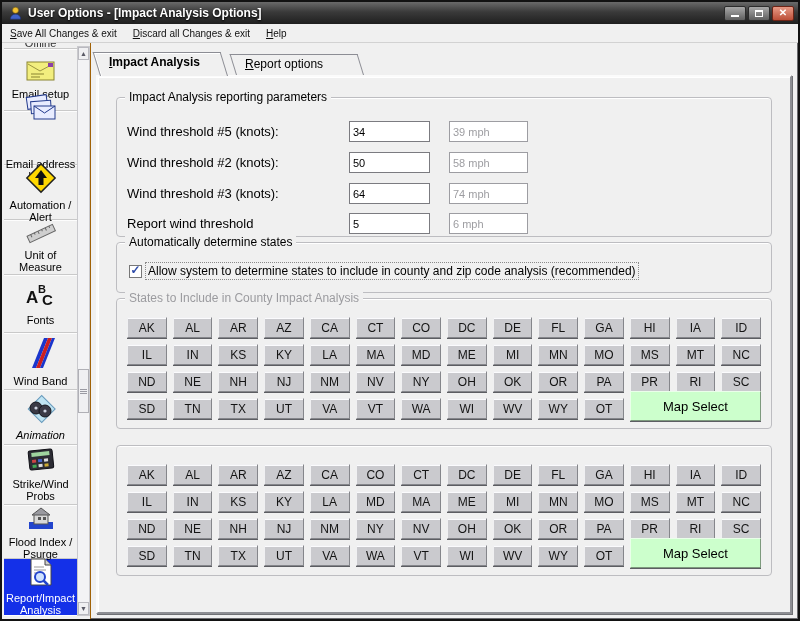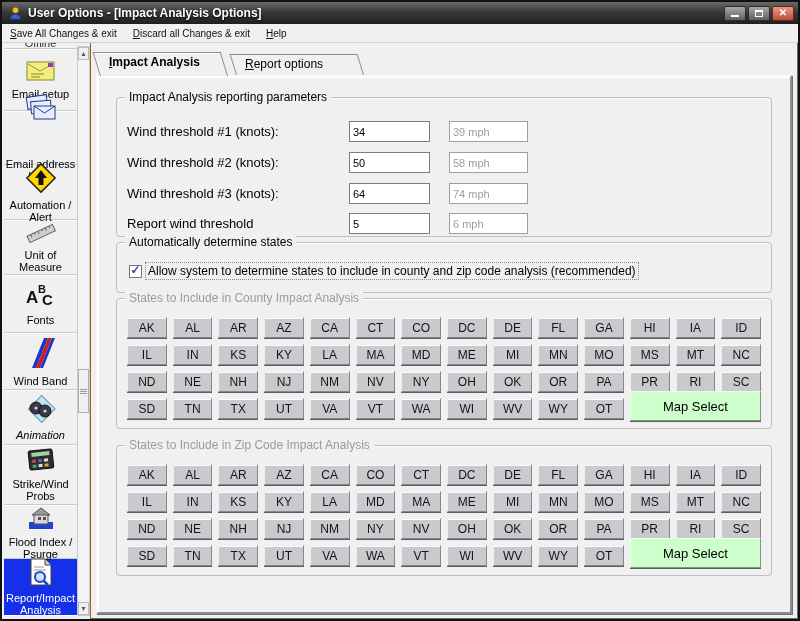--- a/index.html
+++ b/index.html
@@ -245,21 +245,21 @@
         <div class="tab">
             <span class="tlabel"><u>R</u>eport options</span>
           </div>
       </div>
 
       <div class="page">
 
         <div class="group" style="top:20px;height:140px;">
           <span class="gtitle">Impact Analysis reporting parameters</span>
           <div class="prow" style="top:23px;">
-            <span class="plabel">Wind threshold #1 (knots):</span>
+            <span class="plabel">Wind threshold #5 (knots):</span>
             <input class="knots" value="34" style="">
             <input class="mph" disabled="" value="39 mph" style="">
           </div>
           <div class="prow" style="top:54px;">
             <span class="plabel">Wind threshold #2 (knots):</span>
             <input class="knots" value="50" style="">
             <input class="mph" disabled="" value="58 mph" style="">
           </div>
           <div class="prow" style="top:85px;">
             <span class="plabel">Wind threshold #3 (knots):</span>
@@ -345,21 +345,20 @@
                 <button class="stateb">WI</button>
                 <button class="stateb">WV</button>
                 <button class="stateb">WY</button>
                 <button class="stateb">OT</button>
                 <button class="mapselect">Map Select</button>
               </div>
             </div>
         </div>
 
         <div class="group disabled" style="top:368px;height:131px;">
-          <span class="gtitle">States to Include in Zip Code Impact Analysis</span>
           <div class="grid" id="zip-grid">
               <div class="staterow">
                 <button class="stateb">AK</button>
                 <button class="stateb">AL</button>
                 <button class="stateb">AR</button>
                 <button class="stateb">AZ</button>
                 <button class="stateb">CA</button>
                 <button class="stateb">CO</button>
                 <button class="stateb">CT</button>
                 <button class="stateb">DC</button>

